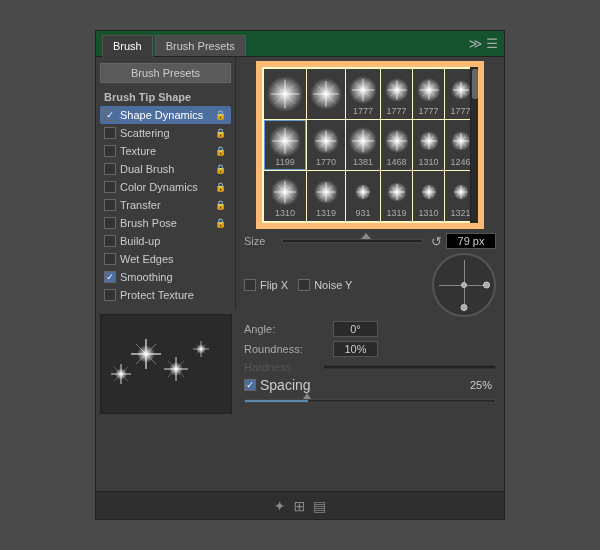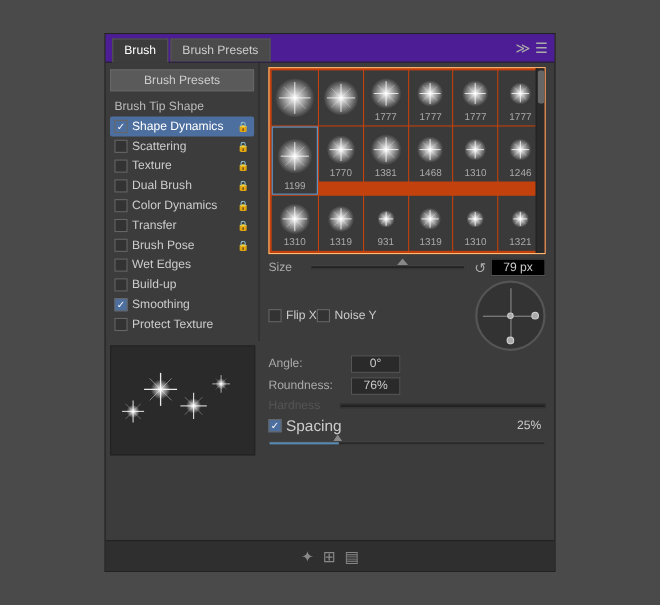--- a/index.html
+++ b/index.html
@@ -16,21 +16,21 @@
     }
     .panel {
       background: #3c3c3c;
       width: 410px;
       height: 490px;
       border: 1px solid #222;
       display: flex;
       flex-direction: column;
     }
     .tab-bar {
-      background: #4c1d95;
+      background: #14532d;
       display: flex;
       align-items: center;
       padding: 4px 6px 0;
       border-bottom: 1px solid #222;
       gap: 2px;
     }
     .tab {
       padding: 4px 10px;
       background: #4a4a4a;
       border: 1px solid #555;
@@ -195,21 +195,21 @@
     
     .controls {
       padding: 4px 8px;
       display: flex;
       flex-direction: column;
       gap: 4px;
     }
     .control-row {
       display: flex;
       align-items: center;
-      gap: 10px;
+      gap: 24px;
     }
     .control-label {
       color: #aaa;
       min-width: 65px;
       font-size: 11px;
     }
     .control-value {
       background: #2a2a2a;
       border: 1px solid #555;
       color: #ccc;
@@ -246,20 +246,21 @@
       width: 100%;
       height: 4px;
       background: #222;
       border: 1px solid #444;
       margin: 2px 0;
       position: relative;
     }
     .flip-row {
       display: flex;
       align-items: center;
+      gap: 10px;
     }
     .flip-item {
       display: flex;
       align-items: center;
       gap: 4px;
     }
     
     .angle-wheel {
       width: 64px;
       height: 64px;
@@ -332,21 +333,21 @@
   </div>
 
   <div class="panel-body">
 
     <div class="sidebar-wrapper">
       <div class="sidebar">
         <div class="preset-btn">Brush Presets</div>
 
         <div id="sidebar-items">
             <div class="sidebar-item header">
-              <span style="font-weight:normal;color:#bbb;">Brush Tip Shape</span>
+              <span style="font-weight:bold;color:#bbb;">Brush Tip Shape</span>
             </div>
             <div class="sidebar-item active">
               <div class="cb-box checked">
                 <span class="cb-check">✓</span>
               </div>
               <span class="item-label">Shape Dynamics</span>
               <span class="lock-icon">🔒</span>
             </div>
             <div class="sidebar-item">
               <div class="cb-box"></div>
@@ -373,25 +374,25 @@
               <span class="item-label">Transfer</span>
               <span class="lock-icon">🔒</span>
             </div>
             <div class="sidebar-item">
               <div class="cb-box"></div>
               <span class="item-label">Brush Pose</span>
               <span class="lock-icon">🔒</span>
             </div>
             <div class="sidebar-item">
               <div class="cb-box"></div>
+              <span class="item-label">Build-up</span>
+            </div>
+            <div class="sidebar-item">
+              <div class="cb-box"></div>
               <span class="item-label">Wet Edges</span>
-            </div>
-            <div class="sidebar-item">
-              <div class="cb-box"></div>
-              <span class="item-label">Build-up</span>
             </div>
             <div class="sidebar-item">
               <div class="cb-box checked">
                 <span class="cb-check">✓</span>
               </div>
               <span class="item-label">Smoothing</span>
             </div>
             <div class="sidebar-item">
               <div class="cb-box"></div>
               <span class="item-label">Protect Texture</span>
@@ -437,21 +438,21 @@
             <line x1="0" y1="-8" x2="0" y2="8" stroke="white" stroke-width="0.8" opacity="0.7"></line>
             <line x1="-5" y1="-5" x2="5" y2="5" stroke="white" stroke-width="0.4" opacity="0.4"></line>
             <line x1="5" y1="-5" x2="-5" y2="5" stroke="white" stroke-width="0.4" opacity="0.4"></line>
           </g>
         </svg>
       </div>
     </div>
 
     <div class="right-panel">
 
-      <div style="position:relative; margin:4px 8px 0; background:#c2410c; border:1px solid #fdba74; padding:2px;">
+      <div style="position:relative; margin:4px 20px 0; background:#fef9c3; border:6px solid #fdba74; padding:2px;">
         <div id="brush-grid-container" style="display:grid; grid-template-columns:repeat(6,1fr); gap:1px;">
             <div class="brush-cell" style="height: 50px;">
               <div class="brush-preview">
                 <svg width="36" height="36">
         <defs>
                     <radialGradient id="sg18" cx="50%" cy="50%" r="50%">
           <stop offset="0%" stop-color="white" stop-opacity="1"></stop>
           <stop offset="50%" stop-color="white" stop-opacity="0.5"></stop>
           <stop offset="100%" stop-color="white" stop-opacity="0"></stop>
         </radialGradient>
@@ -551,21 +552,21 @@
                   </defs>
         <circle cx="10" cy="10" r="10" fill="url(#sg10)"></circle>
         <line x1="2" y1="10" x2="18" y2="10" stroke="white" stroke-width="0.8" opacity="0.9"></line>
         <line x1="10" y1="2" x2="10" y2="18" stroke="white" stroke-width="0.8" opacity="0.9"></line>
         <line x1="4.5" y1="4.5" x2="15.5" y2="15.5" stroke="white" stroke-width="0.5" opacity="0.5"></line>
         <line x1="15.5" y1="4.5" x2="4.5" y2="15.5" stroke="white" stroke-width="0.5" opacity="0.5"></line>
       </svg>
               </div>
               <span class="brush-num">1777</span>
             </div>
-            <div class="brush-cell selected" style="height: 62px;">
+            <div class="brush-cell selected" style="height: 50px;">
               <div class="brush-preview">
                 <svg width="32" height="32">
         <defs>
                     <radialGradient id="sg16" cx="50%" cy="50%" r="50%">
           <stop offset="0%" stop-color="white" stop-opacity="1"></stop>
           <stop offset="50%" stop-color="white" stop-opacity="0.5"></stop>
           <stop offset="100%" stop-color="white" stop-opacity="0"></stop>
         </radialGradient>
                   </defs>
         <circle cx="16" cy="16" r="16" fill="url(#sg16)"></circle>
@@ -831,21 +832,21 @@
           </div>
         </div>
 
         <div class="control-row">
           <span class="control-label">Angle:</span>
           <div class="control-value">0°</div>
         </div>
 
         <div class="control-row">
           <span class="control-label">Roundness:</span>
-          <div class="control-value">76%</div>
+          <div class="control-value">10%</div>
         </div>
 
         <div class="control-row">
           <span class="hardness-label">Hardness</span>
           <div style="flex:1; height:4px; background:#222; border:1px solid #333; margin-left:8px;"></div>
         </div>
 
         <div class="spacing-row">
           <div class="cb-box checked">
             <span class="cb-check">✓</span>

